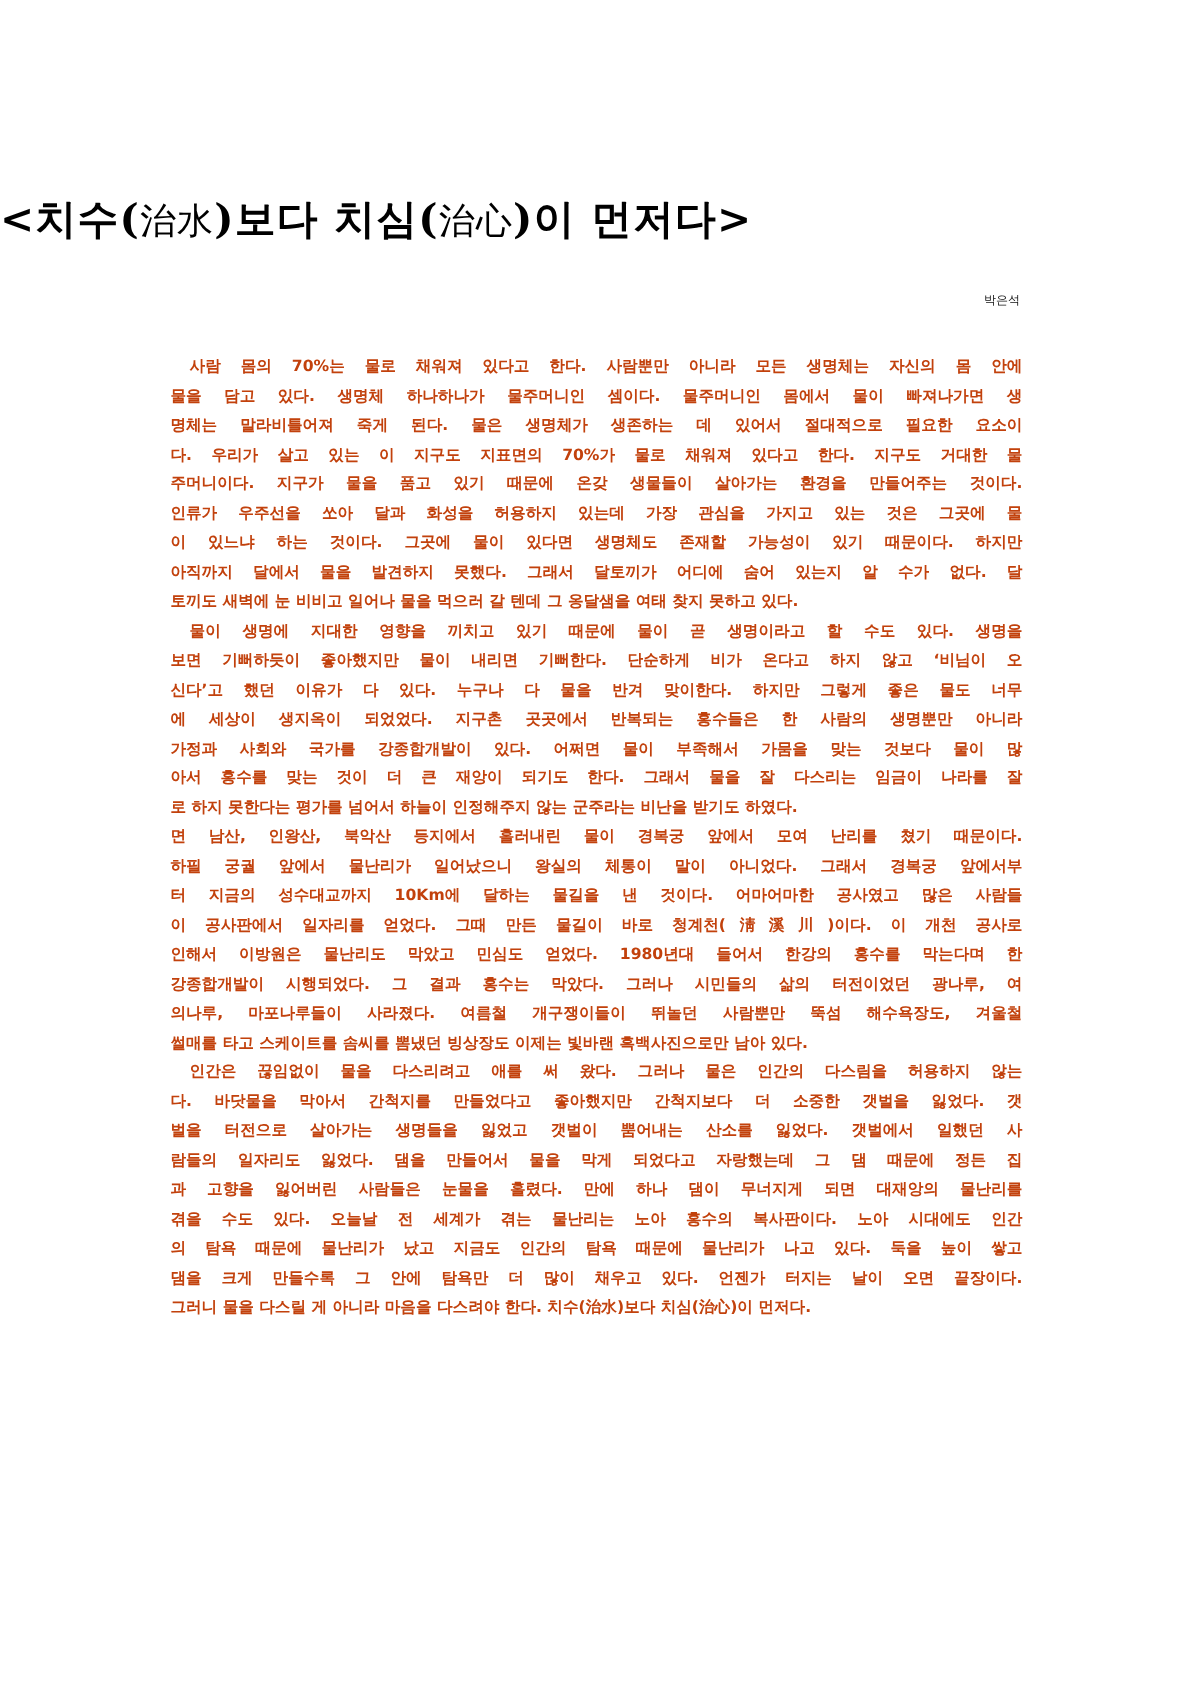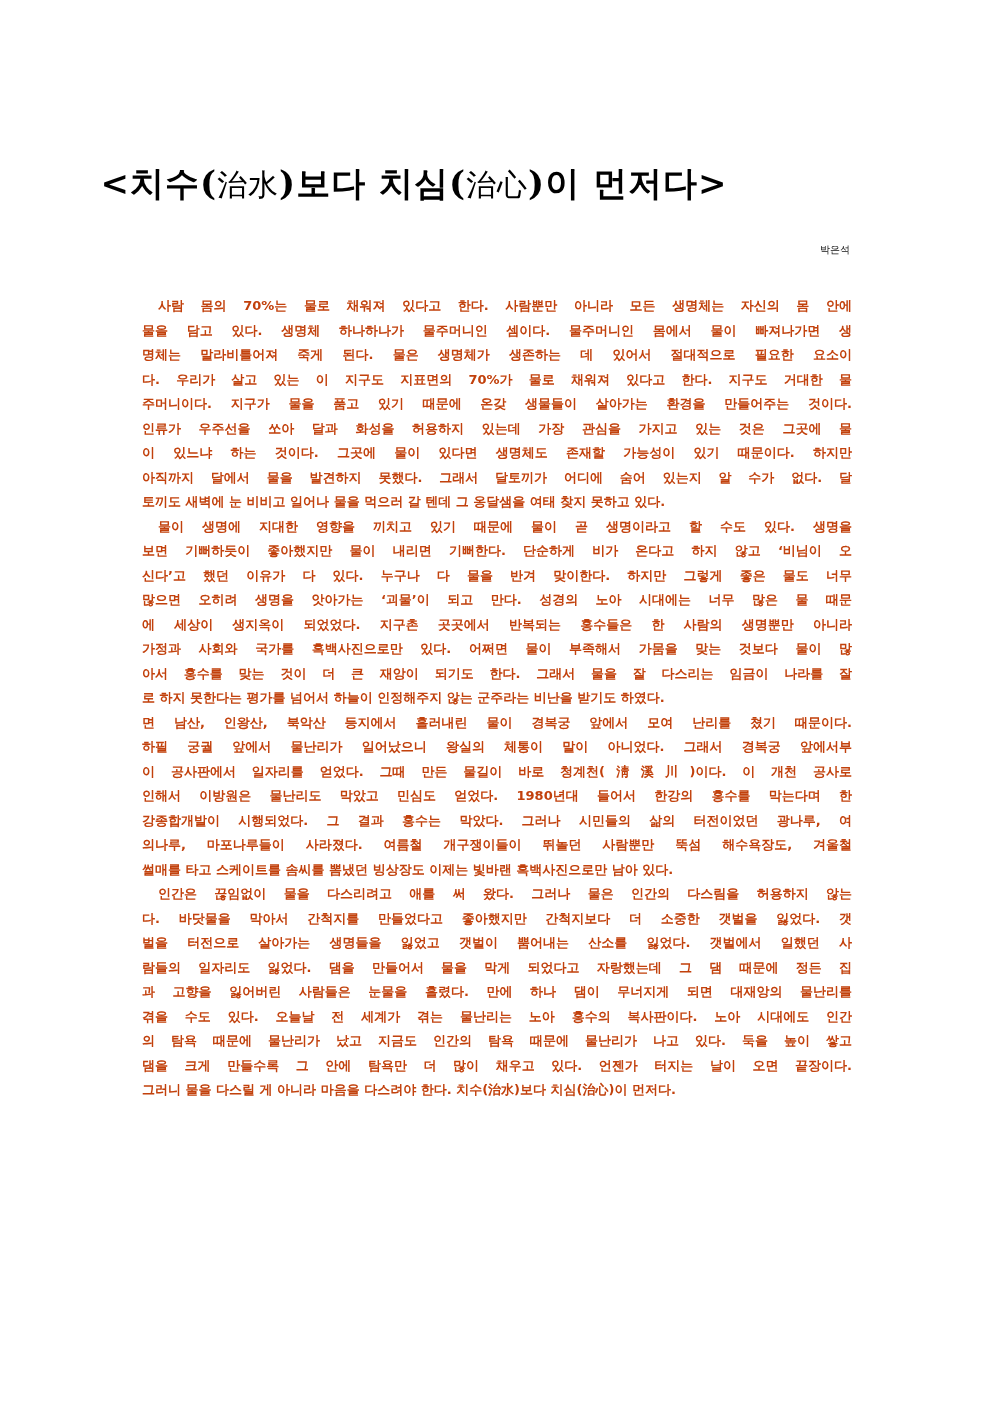--- a/index.html
+++ b/index.html
@@ -1,19 +1,19 @@
 <!DOCTYPE html>
 <html><head>
   <meta charset="utf-8">
   <style>
     html, body { margin: 0; padding: 0; background: #ffffff; }
     body { width: 992px; height: 1403px; position: relative; overflow: hidden; color: #111; }
     .page { position: absolute; left: 0; top: 0; width: 992px; height: 1403px; background: #fff; }
     .title {
-      position: absolute; left: 0; top: 158px; width: 828px; text-align: center;
+      position: absolute; left: 0; top: 158px; width: 828px; text-align: left;
       font-family: "DejaVu Serif", serif; font-weight: bold; font-size: 34px;
       line-height: 50px; letter-spacing: 1px; color: #000;
     }
     .title .hanja { font-weight: normal; font-size: 30px; }
     .author {
       position: absolute; right: 142px; top: 243px;
       font-family: "DejaVu Sans", sans-serif; font-size: 10px; color: #111;
     }
     .body-text {
       position: absolute; left: 142px; top: 294px; width: 710px;
@@ -42,27 +42,27 @@
       <span class="line">명체는 말라비틀어져 죽게 된다. 물은 생명체가 생존하는 데 있어서 절대적으로 필요한 요소이</span>
       <span class="line">다. 우리가 살고 있는 이 지구도 지표면의 70%가 물로 채워져 있다고 한다. 지구도 거대한 물</span>
       <span class="line">주머니이다. 지구가 물을 품고 있기 때문에 온갖 생물들이 살아가는 환경을 만들어주는 것이다.</span>
       <span class="line">인류가 우주선을 쏘아 달과 화성을 허용하지 있는데 가장 관심을 가지고 있는 것은 그곳에 물</span>
       <span class="line">이 있느냐 하는 것이다. 그곳에 물이 있다면 생명체도 존재할 가능성이 있기 때문이다. 하지만</span>
       <span class="line">아직까지 달에서 물을 발견하지 못했다. 그래서 달토끼가 어디에 숨어 있는지 알 수가 없다. 달</span>
       <span class="line last">토끼도 새벽에 눈 비비고 일어나 물을 먹으러 갈 텐데 그 옹달샘을 여태 찾지 못하고 있다.</span>
       <span class="line indent">물이 생명에 지대한 영향을 끼치고 있기 때문에 물이 곧 생명이라고 할 수도 있다. 생명을</span>
       <span class="line">보면 기뻐하듯이 좋아했지만 물이 내리면 기뻐한다. 단순하게 비가 온다고 하지 않고 ‘비님이 오</span>
       <span class="line">신다’고 했던 이유가 다 있다. 누구나 다 물을 반겨 맞이한다. 하지만 그렇게 좋은 물도 너무</span>
-      <span class="line">많으면 오히려 생명을 앗아가는 ‘괴물’이 되고 만다. 성경의 노아 시대에는 너무 많은 물 때문</span>
       <span class="line">에 세상이 생지옥이 되었었다. 지구촌 곳곳에서 반복되는 홍수들은 한 사람의 생명뿐만 아니라</span>
-      <span class="line">가정과 사회와 국가를 흑백사진으로만 있다. 어쩌면 물이 부족해서 가뭄을 맞는 것보다 물이 많</span>
+      <span class="line">가정과 사회와 국가를 강종합개발이 있다. 어쩌면 물이 부족해서 가뭄을 맞는 것보다 물이 많</span>
       <span class="line">아서 홍수를 맞는 것이 더 큰 재앙이 되기도 한다. 그래서 물을 잘 다스리는 임금이 나라를 잘</span>
       <span class="line last">로 하지 못한다는 평가를 넘어서 하늘이 인정해주지 않는 군주라는 비난을 받기도 하였다.</span>
       <span class="line">면 남산, 인왕산, 북악산 등지에서 흘러내린 물이 경복궁 앞에서 모여 난리를 쳤기 때문이다.</span>
       <span class="line">하필 궁궐 앞에서 물난리가 일어났으니 왕실의 체통이 말이 아니었다. 그래서 경복궁 앞에서부</span>
+      <span class="line">터 지금의 성수대교까지 10Km에 달하는 물길을 낸 것이다. 어마어마한 공사였고 많은 사람들</span>
       <span class="line">이 공사판에서 일자리를 얻었다. 그때 만든 물길이 바로 청계천(淸溪川)이다. 이 개천 공사로</span>
       <span class="line">인해서 이방원은 물난리도 막았고 민심도 얻었다. 1980년대 들어서 한강의 홍수를 막는다며 한</span>
       <span class="line">강종합개발이 시행되었다. 그 결과 홍수는 막았다. 그러나 시민들의 삶의 터전이었던 광나루, 여</span>
       <span class="line">의나루, 마포나루들이 사라졌다. 여름철 개구쟁이들이 뛰놀던 사람뿐만 뚝섬 해수욕장도, 겨울철</span>
       <span class="line last">썰매를 타고 스케이트를 솜씨를 뽐냈던 빙상장도 이제는 빛바랜 흑백사진으로만 남아 있다.</span>
       <span class="line indent">인간은 끊임없이 물을 다스리려고 애를 써 왔다. 그러나 물은 인간의 다스림을 허용하지 않는</span>
       <span class="line">다. 바닷물을 막아서 간척지를 만들었다고 좋아했지만 간척지보다 더 소중한 갯벌을 잃었다. 갯</span>
       <span class="line">벌을 터전으로 살아가는 생명들을 잃었고 갯벌이 뿜어내는 산소를 잃었다. 갯벌에서 일했던 사</span>
       <span class="line">람들의 일자리도 잃었다. 댐을 만들어서 물을 막게 되었다고 자랑했는데 그 댐 때문에 정든 집</span>
       <span class="line">과 고향을 잃어버린 사람들은 눈물을 흘렸다. 만에 하나 댐이 무너지게 되면 대재앙의 물난리를</span>

